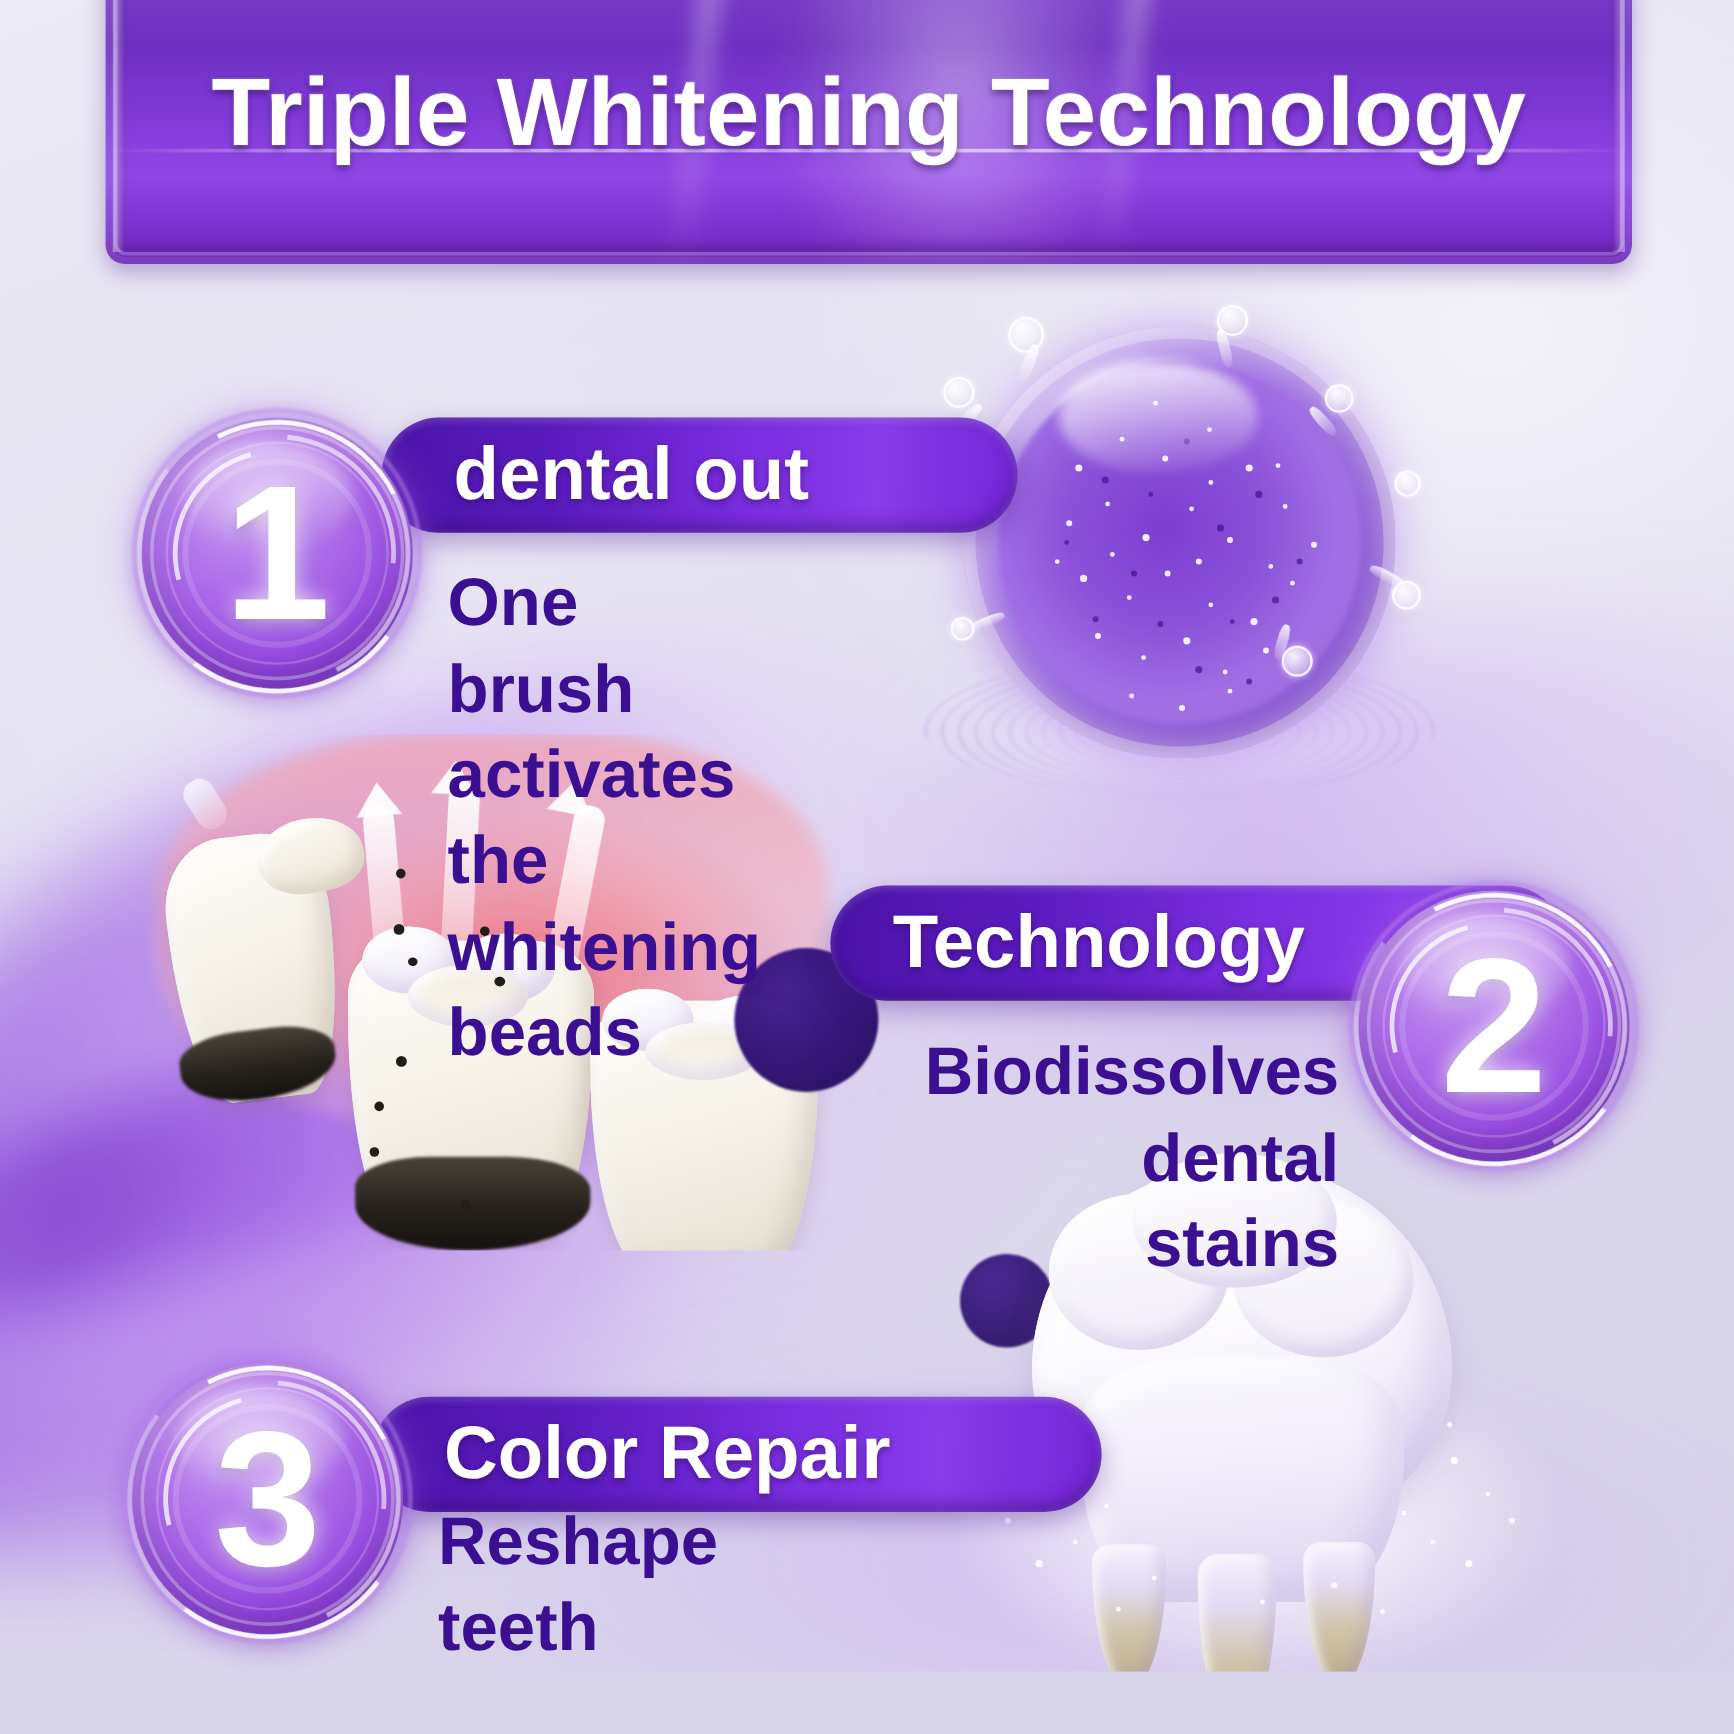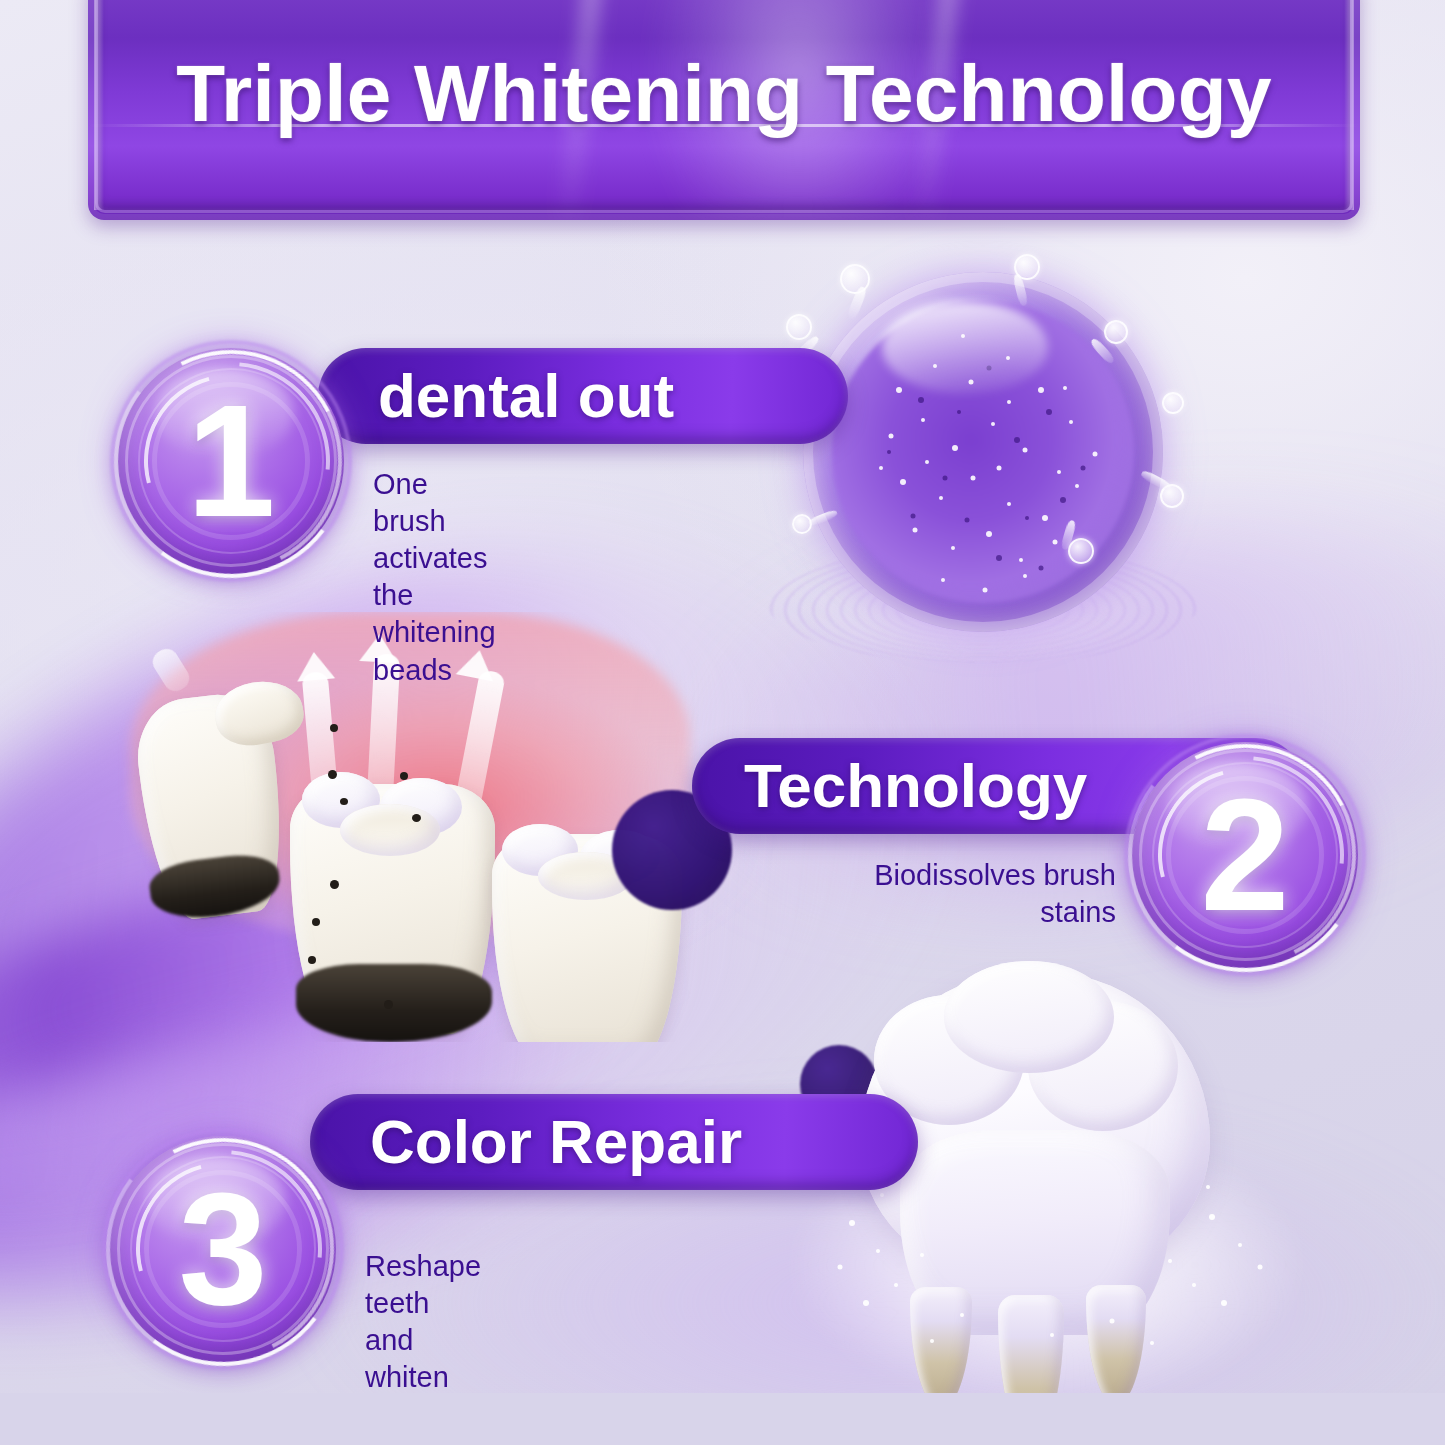--- a/index.html
+++ b/index.html
@@ -130,35 +130,35 @@
     position:absolute;height:96px;border-radius:48px;
     background:linear-gradient(92deg,#4a13a8 0%,#5c1cc0 28%,#7b2ee0 58%,#8a3bea 78%,#7126d4 100%);
     box-shadow:0 8px 20px rgba(72,24,140,.35),inset 0 2px 8px rgba(255,255,255,.22),inset 0 -6px 14px rgba(40,8,90,.45);
     display:flex;align-items:center;
   }
   .pill-label{
     font-size:62px;font-weight:bold;color:#fff;white-space:nowrap;line-height:1;
     text-shadow:0 2px 6px rgba(40,10,90,.5);
   }
   .desc{
-    position:absolute;font-size:29px;line-height:1.28;color:#3a0f91;font-weight:400;
+    position:absolute;font-size:56px;line-height:1.28;color:#3a0f91;font-weight:700;
     white-space:pre-line;
   }
 
   
   .s1-badge{left:98px;top:348px;}
   .s1-pill{left:298px;top:348px;width:470px;padding-left:60px;}
   .s1-desc{left:353px;top:466px;}
   
   .s2-badge{left:1112px;top:742px;}
   .s2-pill{left:672px;top:738px;width:560px;justify-content:flex-start;padding-left:52px;}
   .s2-desc{left:710px;top:857px;text-align:right;width:386px;}
   
   .s3-badge{left:90px;top:1136px;}
-  .s3-pill{left:290px;top:1094px;width:548px;padding-left:60px;}
+  .s3-pill{left:290px;top:1164px;width:548px;padding-left:60px;}
   .s3-desc{left:345px;top:1248px;}
 
   
   .sphere-wrap{position:absolute;left:768px;top:252px;width:430px;height:430px;}
   .sphere{
     position:absolute;left:35px;top:20px;width:360px;height:360px;border-radius:50%;
     background:
       radial-gradient(circle at 34% 26%,rgba(255,255,255,.85) 0%,rgba(255,255,255,.15) 22%,rgba(255,255,255,0) 40%),
       radial-gradient(circle at 50% 50%,#9a6ae0 0%,#8d55dd 40%,#a175e6 62%,#c6aaf0 82%,#e3d4f7 96%);
     box-shadow:0 0 38px rgba(170,120,235,.55),inset -18px -22px 60px rgba(90,40,160,.45),inset 14px 16px 48px rgba(255,255,255,.5);
@@ -444,21 +444,21 @@
       <span class="ring r1"></span>
       <span class="ring r2"></span>
       <span class="ring r3"></span>
       <span class="arc arcA"></span>
       <span class="arc arcB"></span>
       <span class="arc arcC"></span>
       <span class="arc arcD"></span>
       <span class="badge-gloss"></span>
       <span class="badge-num">2</span>
     </div>
-    <div class="desc s2-desc">Biodissolves brush
+    <div class="desc s2-desc">Biodissolves dental
 stains</div>
   </div>
 
   <div class="step">
     <div class="pill s3-pill">
       <span class="pill-label">Color Repair</span>
     </div>
     <div class="badge s3-badge">
       <span class="ring r4"></span>
       <span class="ring r1"></span>

